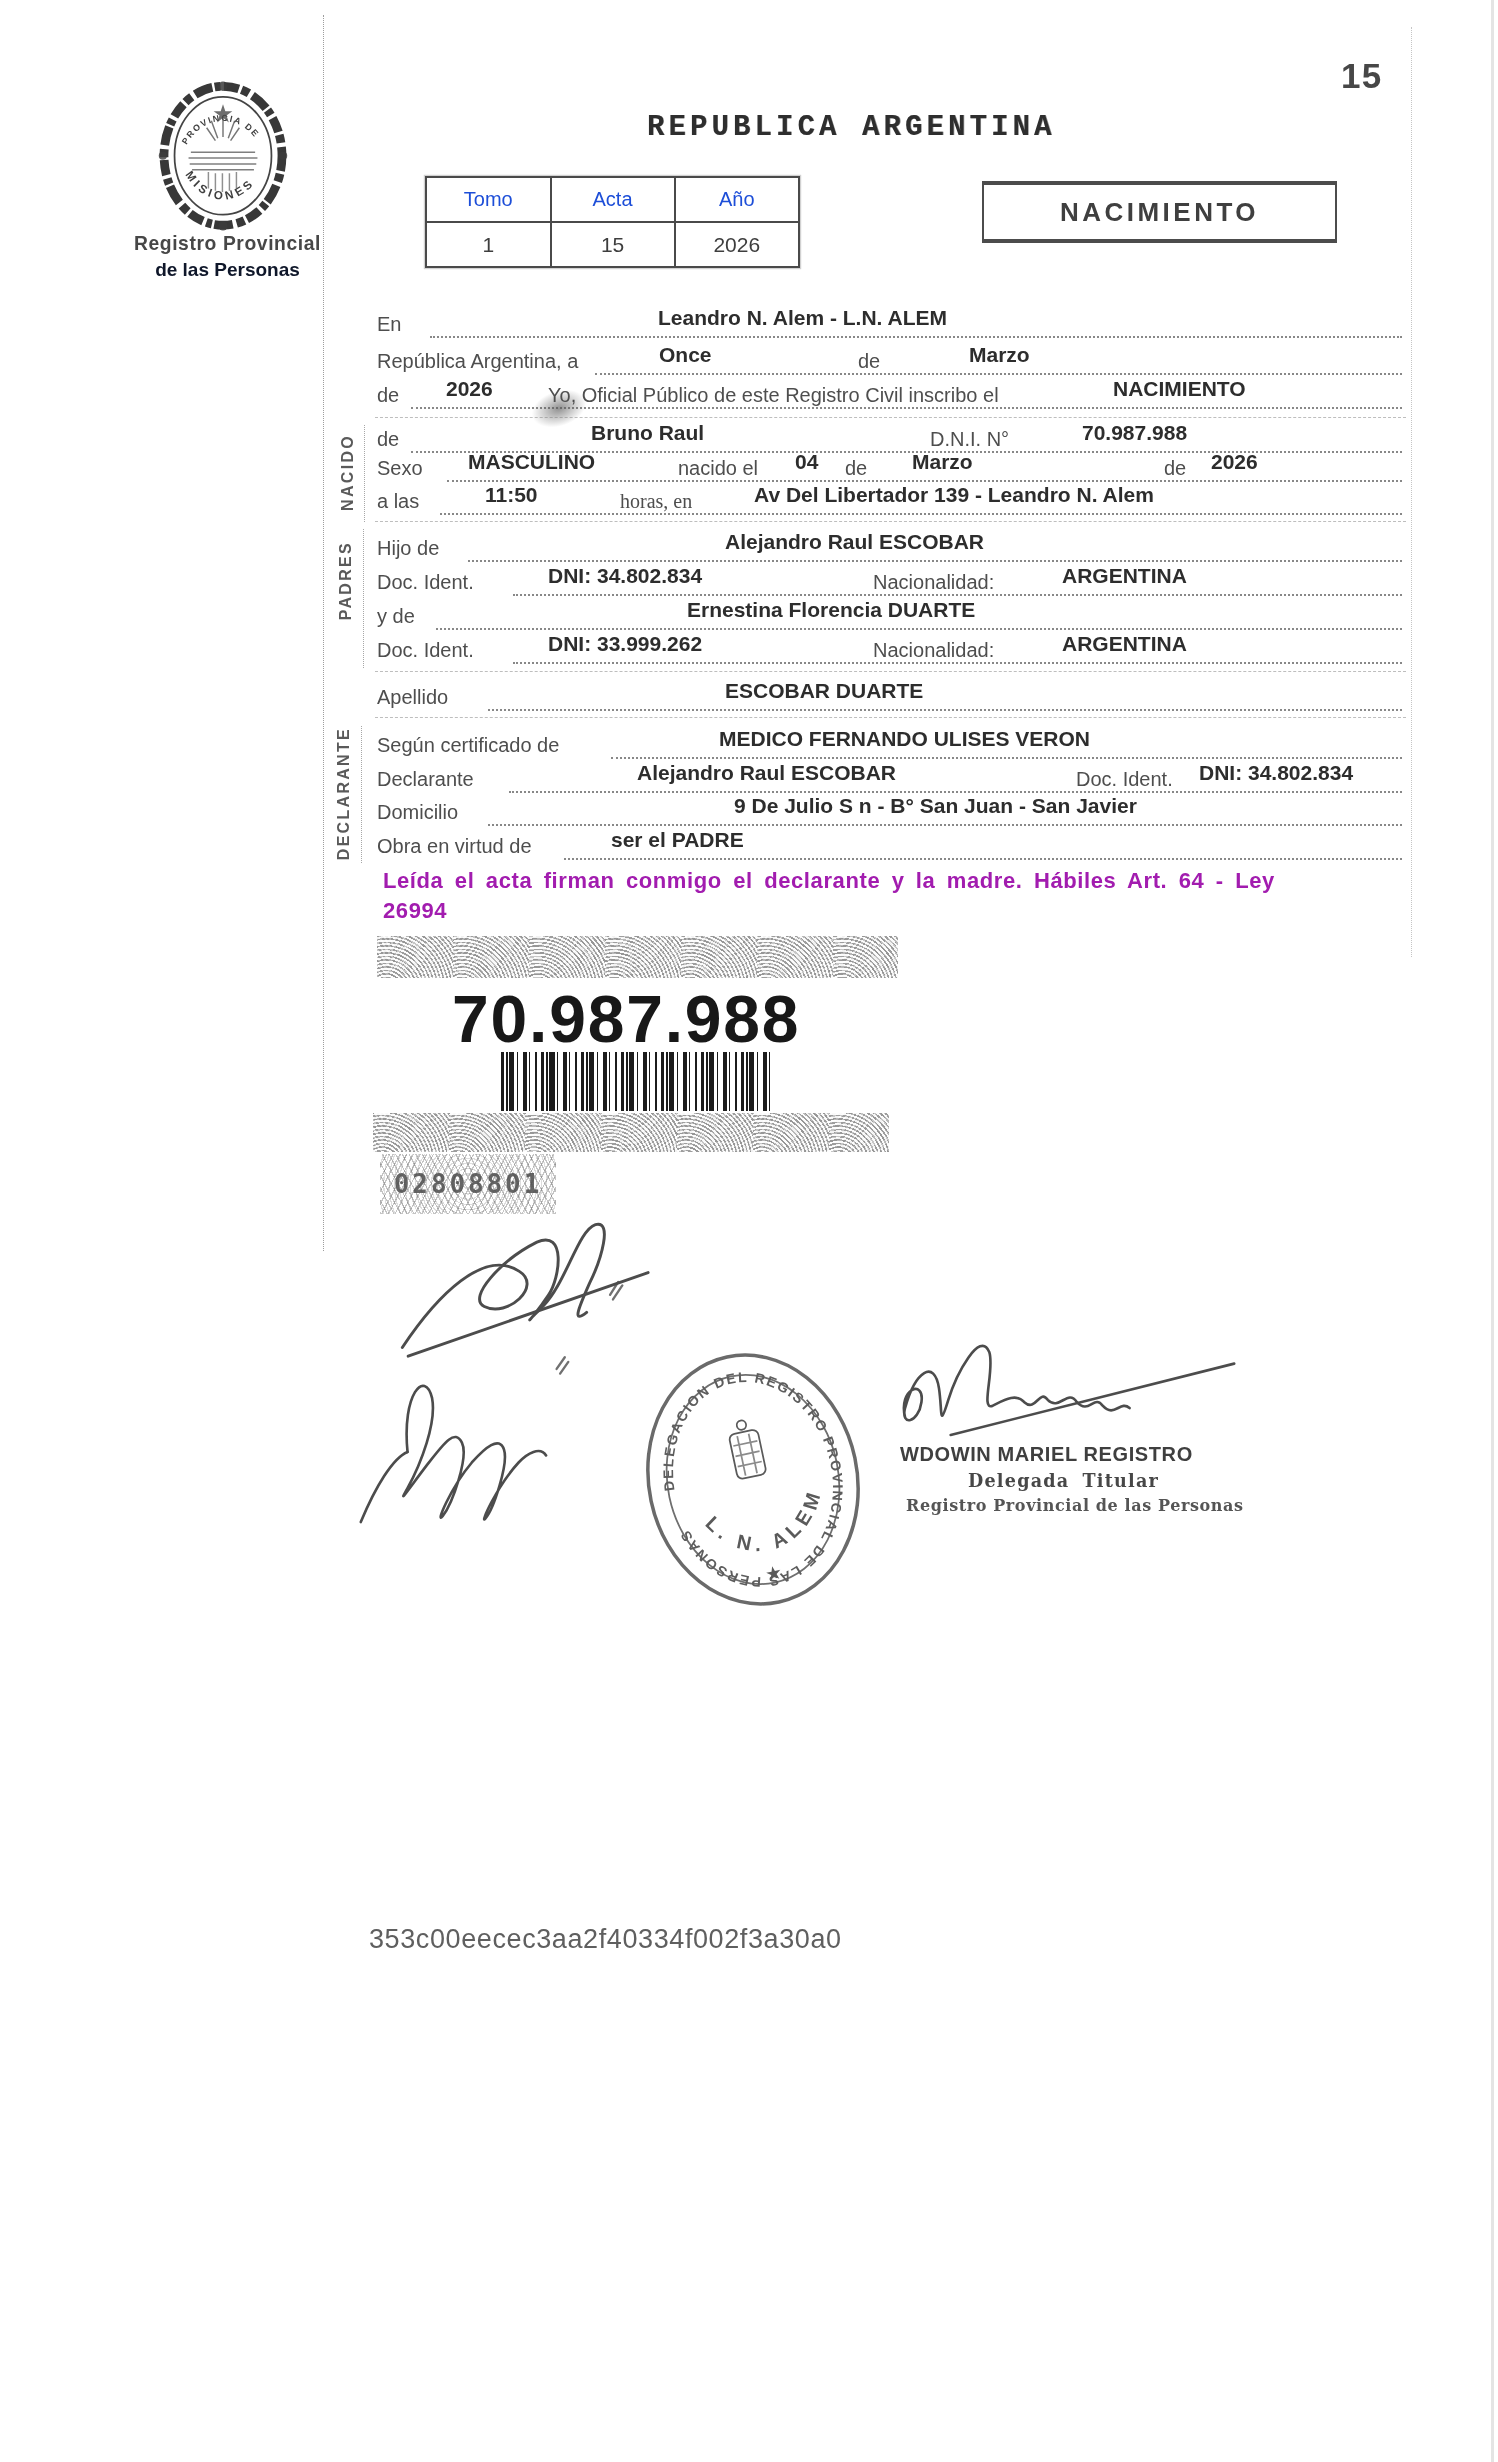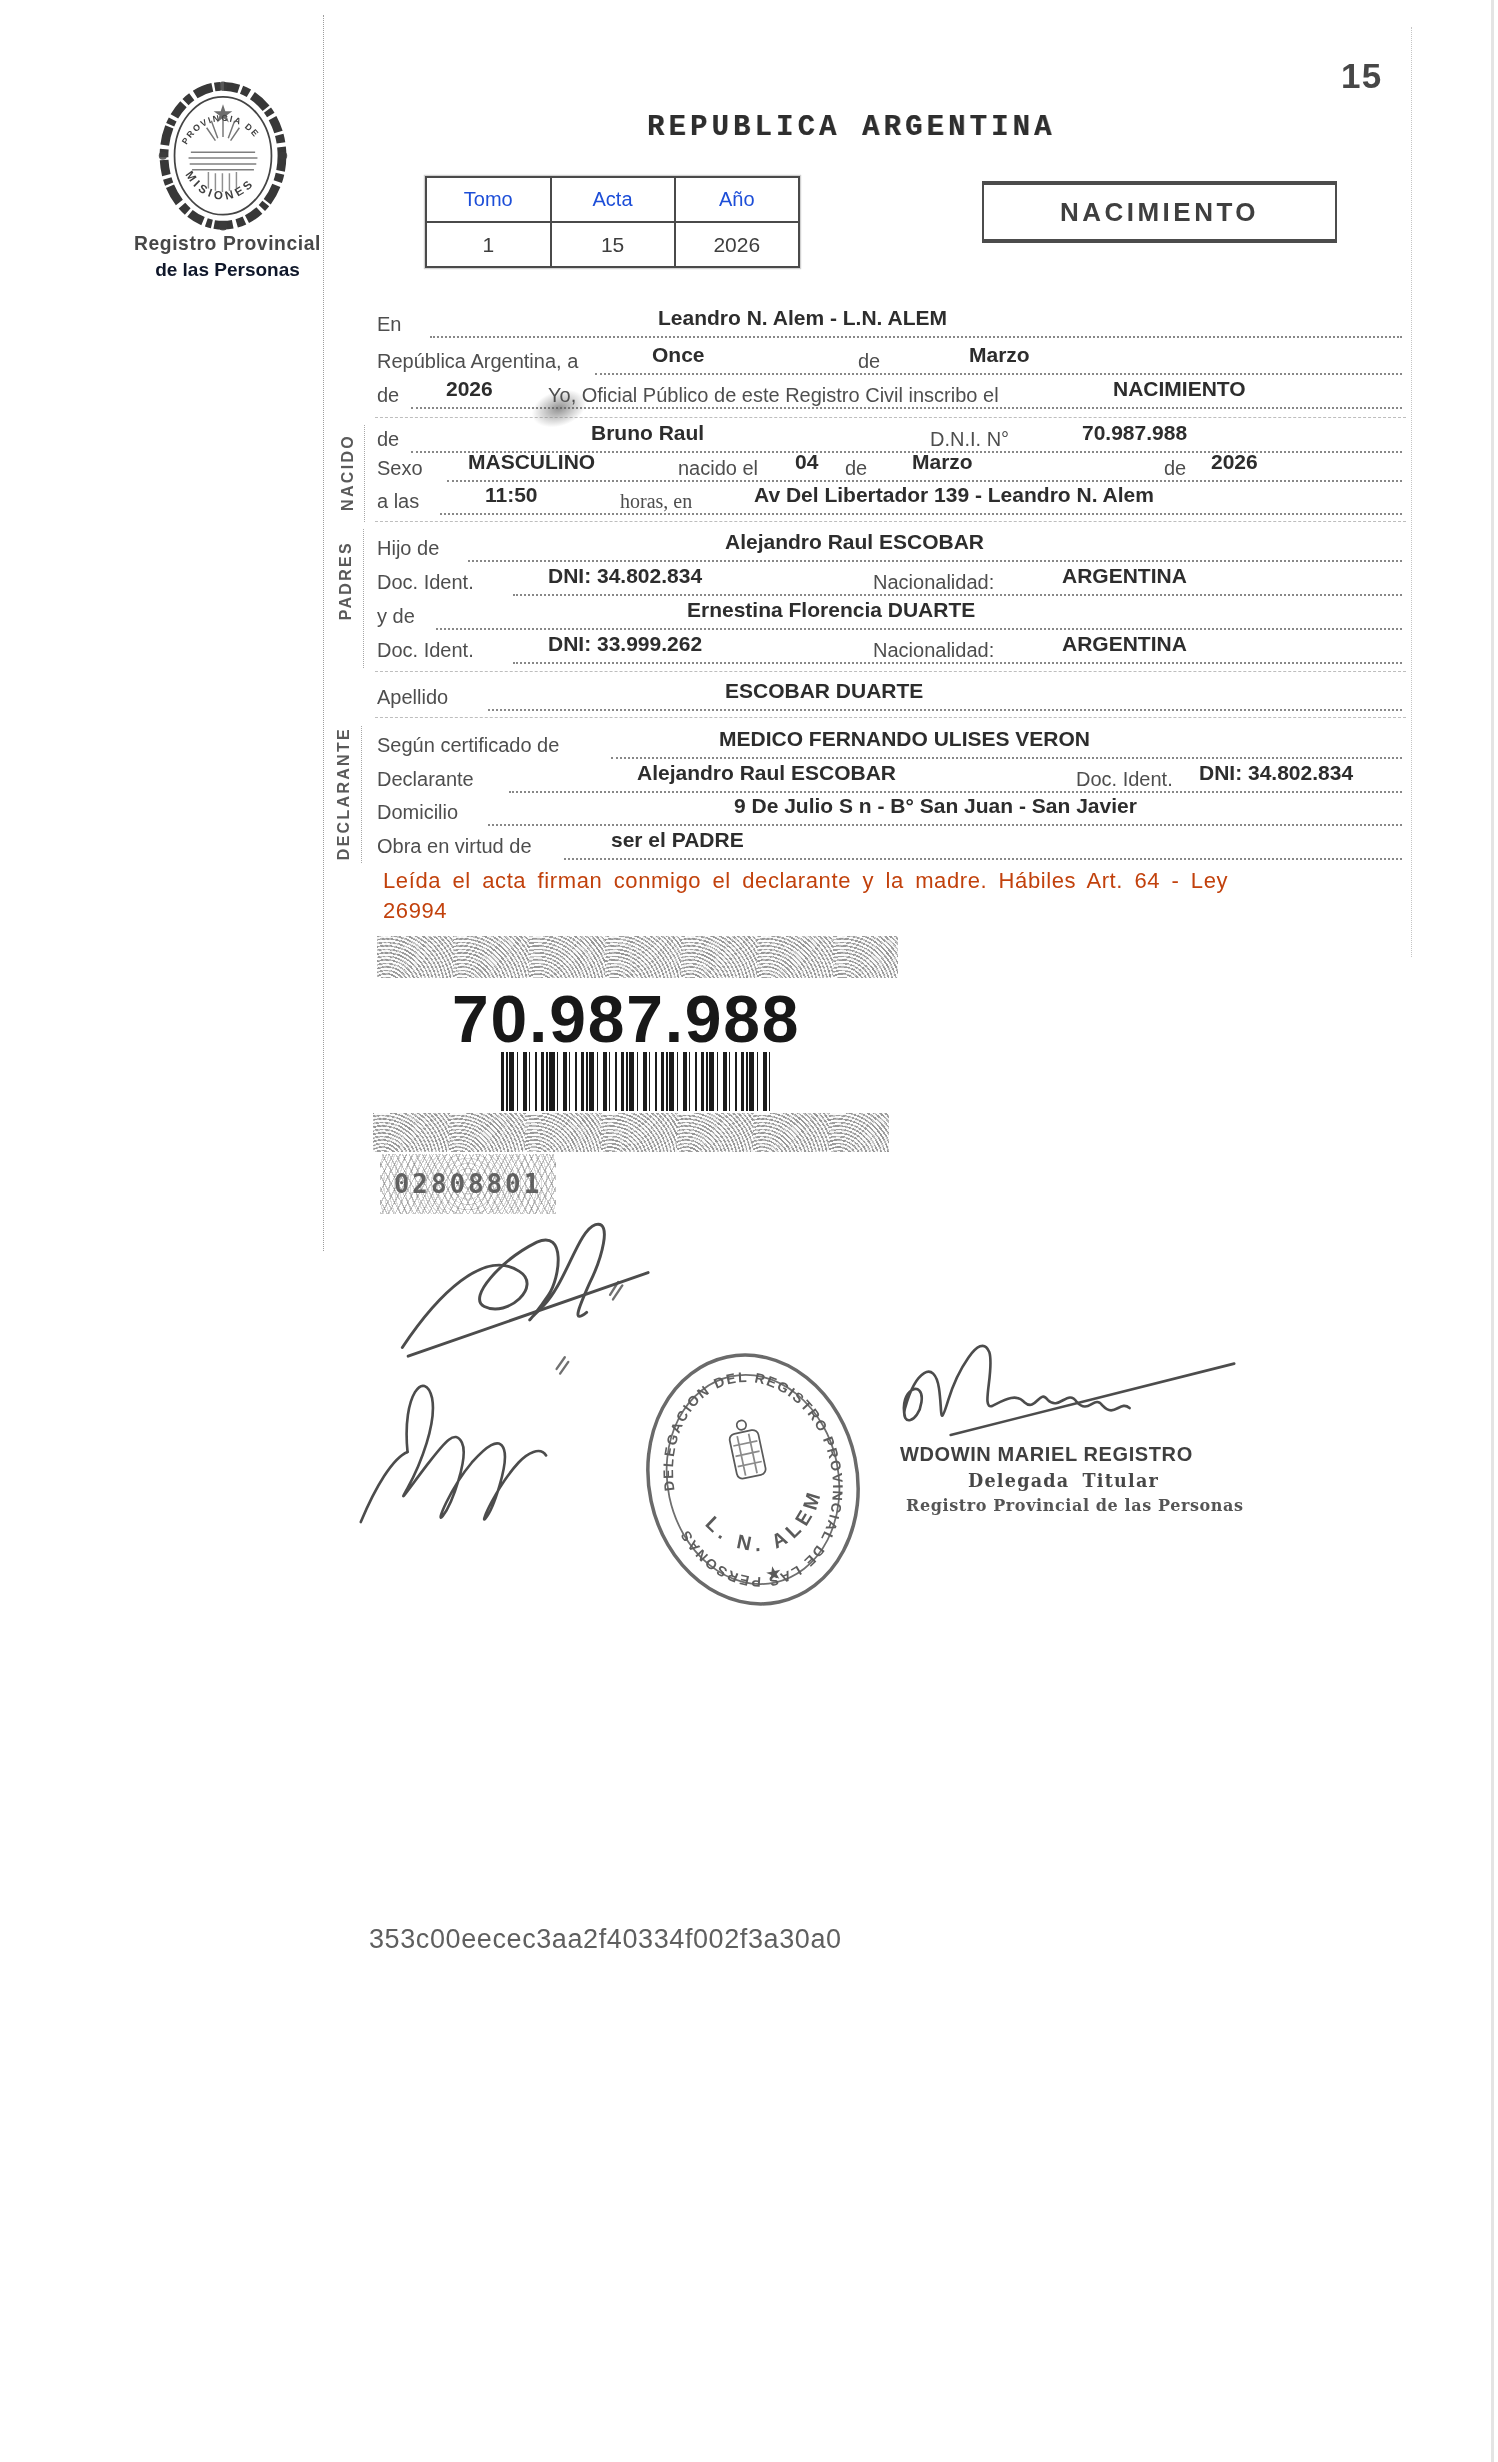--- a/index.html
+++ b/index.html
@@ -34,21 +34,21 @@
   .hdiv{position:absolute;left:375px;width:1031px;border-top:1.8px dashed rgba(125,125,125,.5);}
   
   .vlabel{position:absolute;writing-mode:vertical-rl;transform:rotate(180deg);
           font-size:16px;font-weight:600;letter-spacing:2.3px;color:#5a5a5a;}
   
   .row{position:absolute;left:377px;width:1025px;text-align:right;}
   .dots{position:absolute;bottom:0;height:0;right:0;border-bottom:2.3px dotted rgba(85,85,85,.7);}
   .lbl,.mid{position:absolute;bottom:2.3px;font-size:20px;color:#4e4e4e;white-space:nowrap;}
   .val{position:absolute;bottom:7.6px;font-size:21px;font-weight:bold;color:#2d2d2d;white-space:nowrap;}
   
-  .closing{left:383px;top:866px;width:995px;font-size:22px;font-weight:normal;color:#c2410c;
+  .closing{left:383px;top:866px;width:995px;font-size:22px;font-weight:bold;color:#a21caf;
            letter-spacing:0.6px;word-spacing:4.7px;line-height:30px;}
   
   .smudge{left:531px;top:391px;width:56px;height:35px;
           background:radial-gradient(closest-side,rgba(55,55,55,.55),rgba(55,55,55,0));
           transform:rotate(-18deg);}
   
   .band{position:absolute;height:42px;background-color:#bdbdbd;opacity:.9;
     background-image:
       repeating-radial-gradient(circle at 12% 130%, rgba(255,255,255,.95) 0 1.8px, rgba(125,125,125,.55) 1.8px 3.5px, rgba(255,255,255,.85) 3.5px 5.3px, rgba(135,135,135,.45) 5.3px 7px),
       repeating-radial-gradient(circle at 55% -40%, rgba(255,255,255,.8) 0 1.8px, rgba(120,120,120,.45) 1.8px 4.1px);
@@ -153,21 +153,21 @@
   <div class="abs smudge"></div>
 
   <div class="row" style="top:304px;height:34px;">
     <div class="dots" style="left:53px;"></div>
     <span class="lbl" style="left:0;">En</span>
     <span class="val" style="left:281px;">Leandro N. Alem - L.N. ALEM</span>
   </div>
   <div class="row" style="top:341px;height:34px;">
     <div class="dots" style="left:218px;"></div>
     <span class="lbl" style="left:0;">República Argentina, a</span>
-    <span class="val" style="left:275px;">Once</span>
+    <span class="val" style="left:282px;">Once</span>
     <span class="mid" style="left:481px;">de</span>
     <span class="val" style="left:592px;">Marzo</span>
   </div>
   <div class="row" style="top:375px;height:34px;">
     <div class="dots" style="left:34px;"></div>
     <span class="lbl" style="left:0;">de</span>
     <span class="val" style="left:69px;">2026</span>
     <span class="mid" style="left:171px;">Yo, Oficial Público de este Registro Civil inscribo el</span>
     <span class="val" style="left:736px;">NACIMIENTO</span>
   </div>

